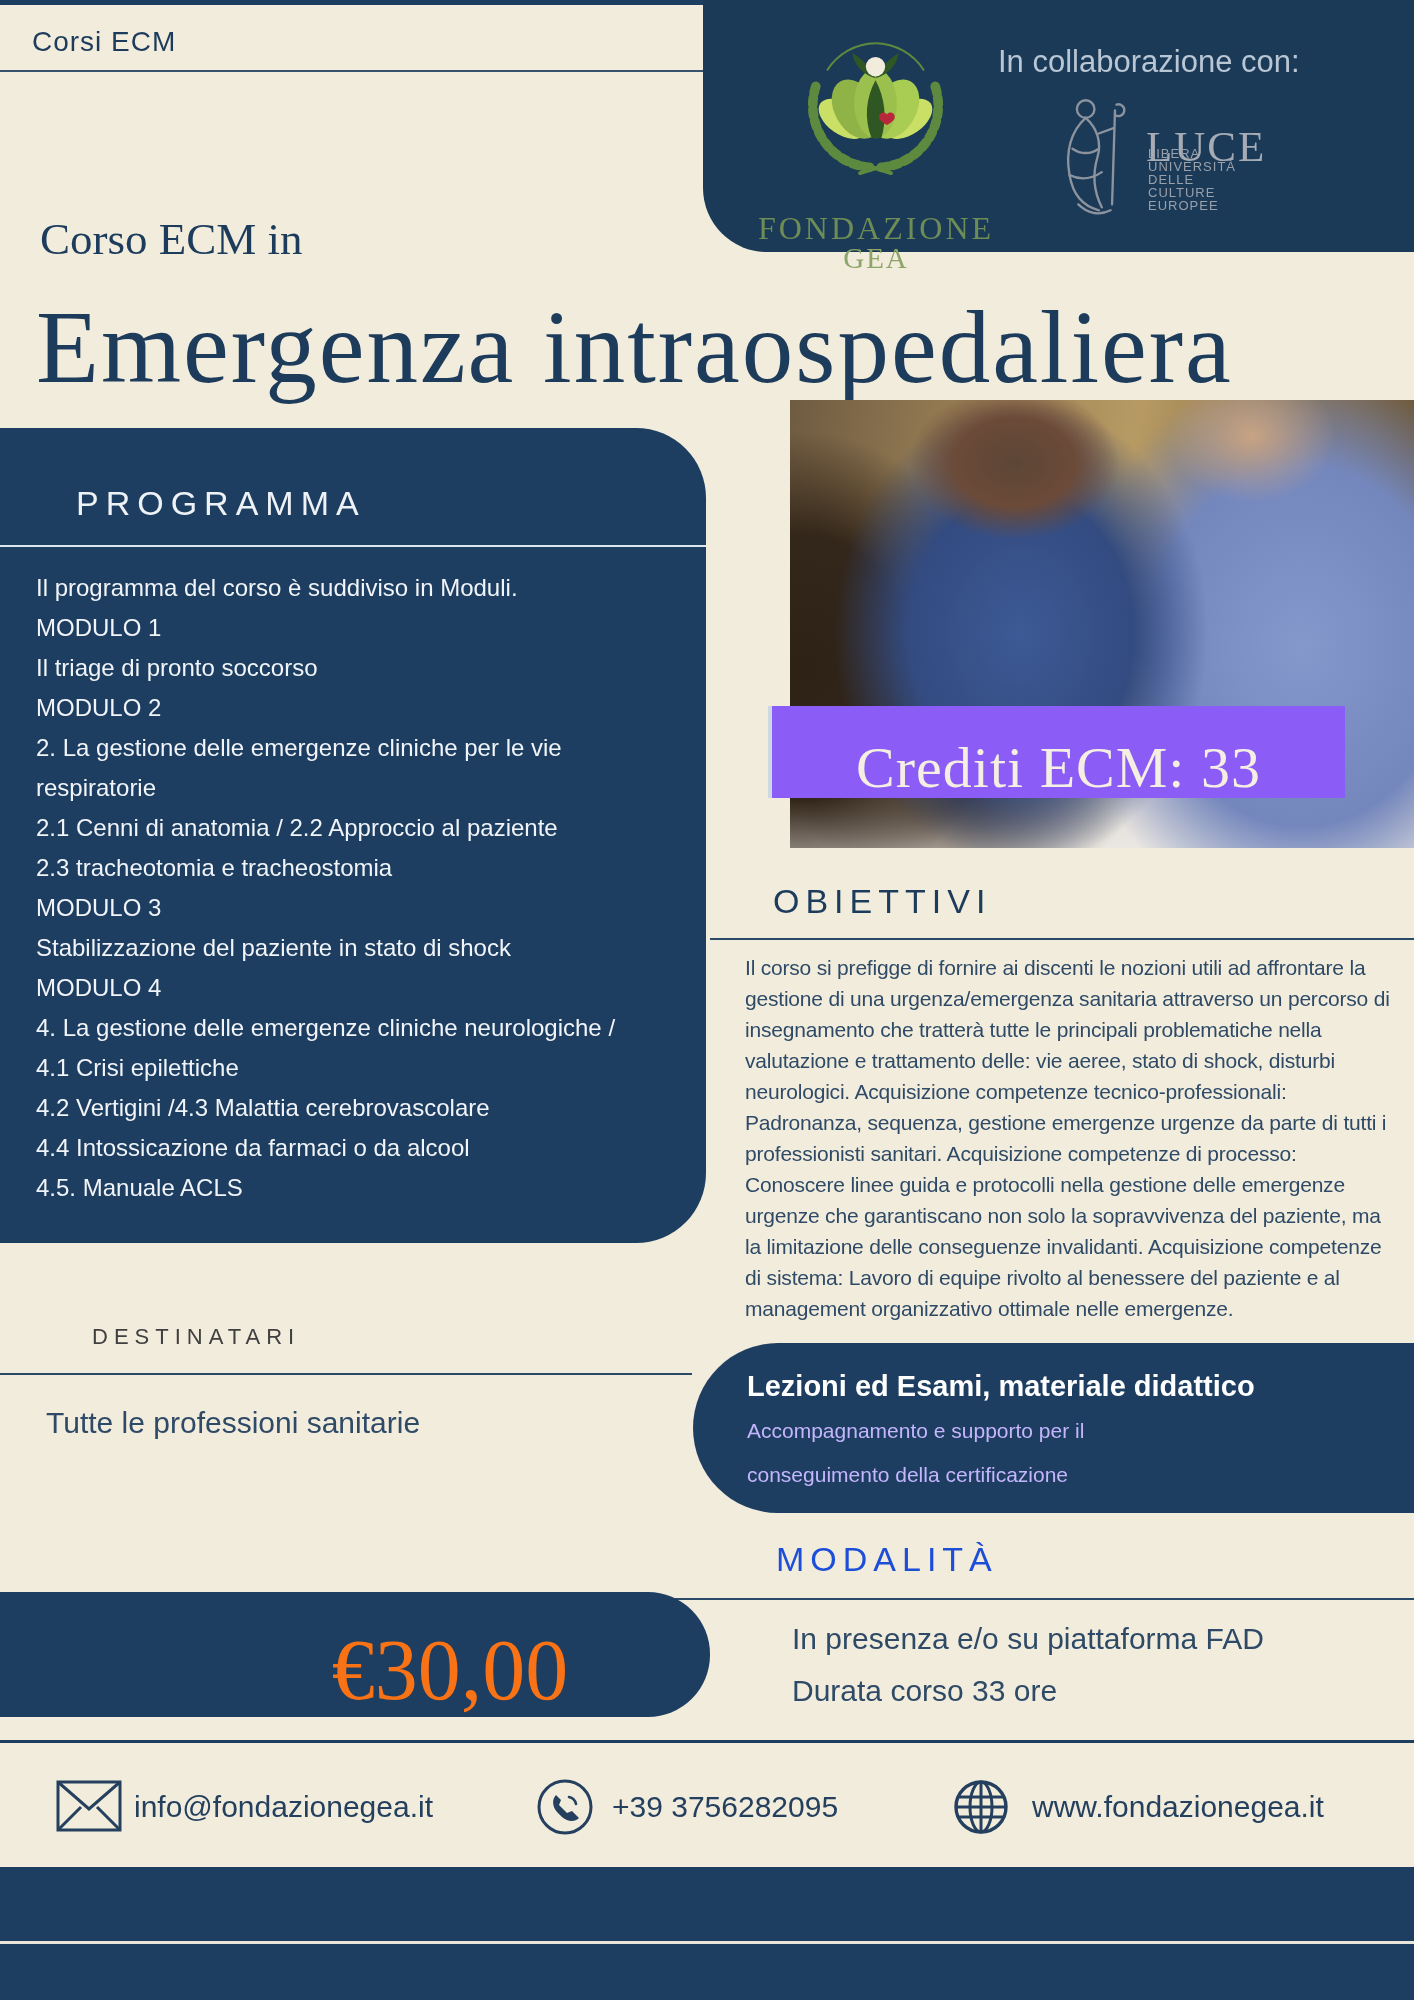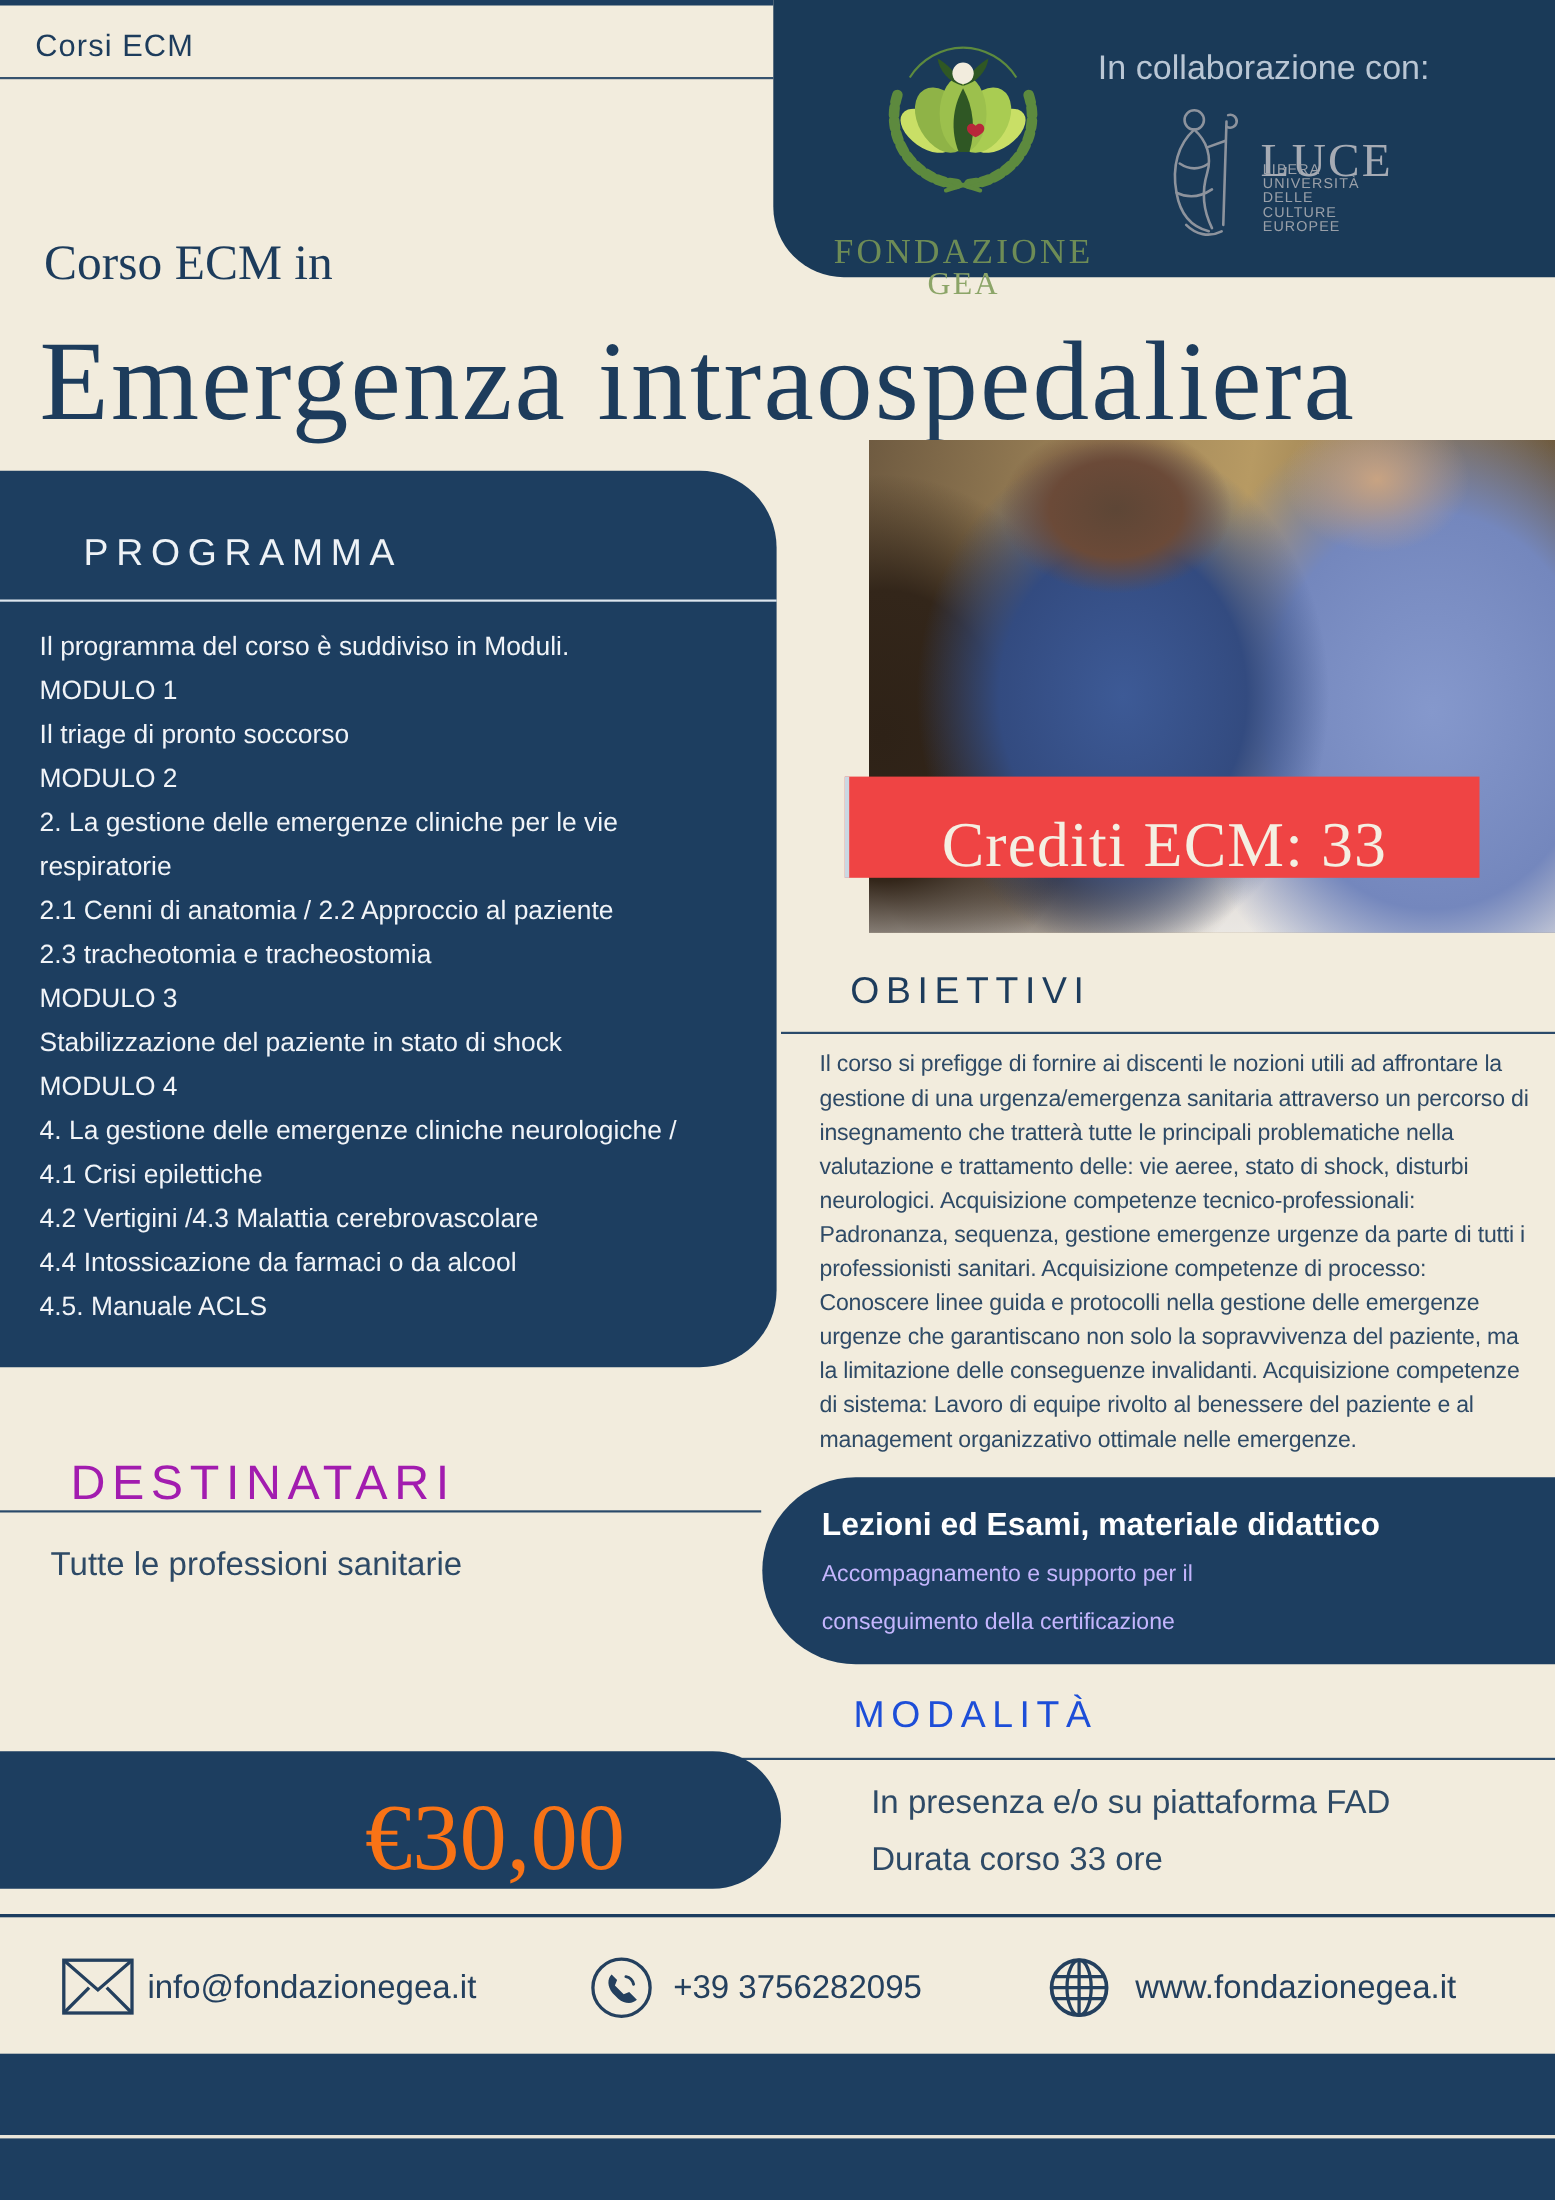--- a/index.html
+++ b/index.html
@@ -38,31 +38,31 @@
       linear-gradient(100deg, #6f5b41 0%, #9c8257 28%, #b79a63 50%, #8a7148 72%, #5c4a33 100%);
   }
 
   
   #programma-panel{left:0;top:428px;width:706px;height:815px;background:#1d3e60;border-radius:0 70px 70px 0;}
   #programma-title{left:76px;top:484px;font-size:34px;letter-spacing:7px;color:#eef2f6;}
   #programma-divider{left:0;top:545px;width:706px;height:2px;background:#dde6ee;}
   #programma-list{left:36px;top:568px;width:660px;color:#f1f4f8;font-size:24px;line-height:40px;}
 
   
-  #credits-banner{left:768px;top:706px;width:573px;height:92px;background:#ef4444;
+  #credits-banner{left:768px;top:706px;width:573px;height:92px;background:#8b5cf6;
     border-left:4px solid #ccd8e2;display:flex;align-items:center;justify-content:center;}
   #credits-banner span{font-size:58px;color:#f4efe2;letter-spacing:1px;}
 
   
   #obiettivi-title{left:773px;top:882px;font-size:34px;letter-spacing:6px;color:#1d3c5c;}
   #obiettivi-divider{left:710px;top:938px;width:704px;height:2px;background:#2b4a6a;}
   #obiettivi-body{left:745px;top:952px;width:655px;font-size:21px;line-height:31px;color:#2e4a66;letter-spacing:-0.2px;}
 
   
-  #destinatari-title{left:64px;top:1324px;font-size:44px;letter-spacing:6px;color:#a21caf;}
+  #destinatari-title{left:92px;top:1324px;font-size:22px;letter-spacing:6px;color:#404040;}
   #destinatari-divider{left:0;top:1373px;width:692px;height:2px;background:#2b4a6a;}
   #destinatari-body{left:46px;top:1406px;font-size:30px;color:#2e4a66;}
 
   
   #highlight-box{left:693px;top:1343px;width:721px;height:170px;background:#1d3e60;
     border-radius:85px 0 0 85px;box-sizing:border-box;padding:20px 0 0 54px;}
   #highlight-box .hl1{font-size:29px;font-weight:bold;color:#ffffff;line-height:46px;}
   #highlight-box .hl2{font-size:21px;color:#c4b5fd;line-height:44px;}
 
   

